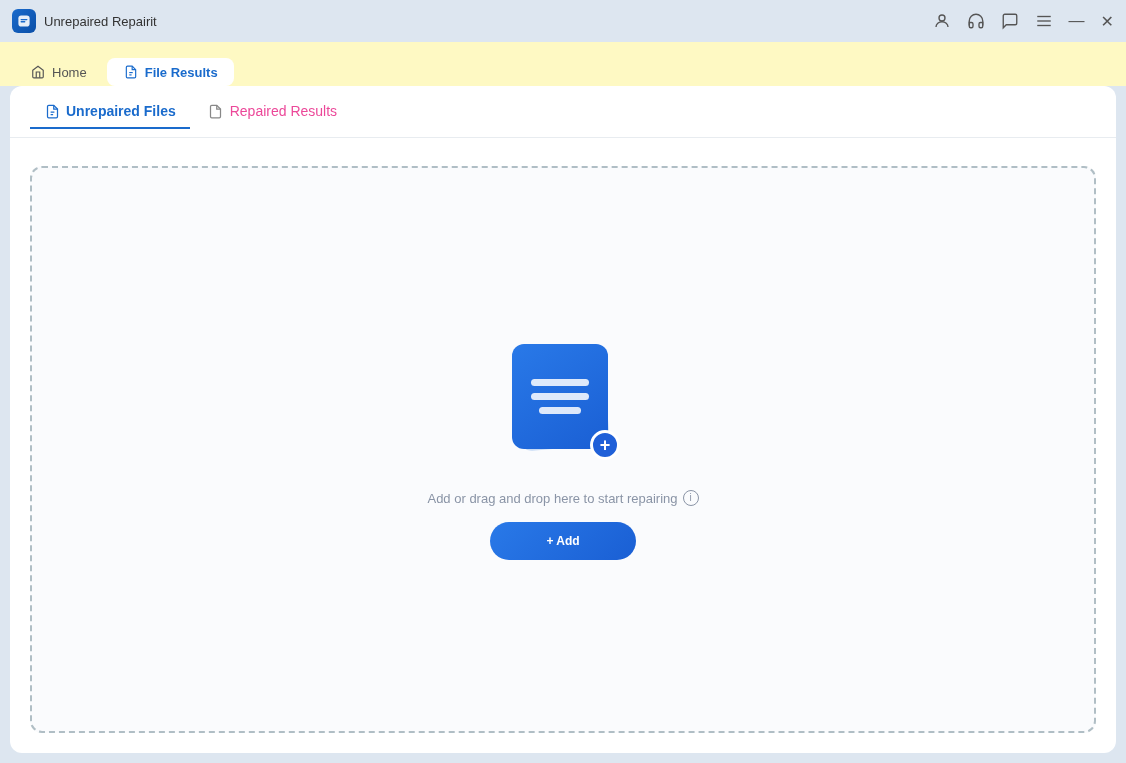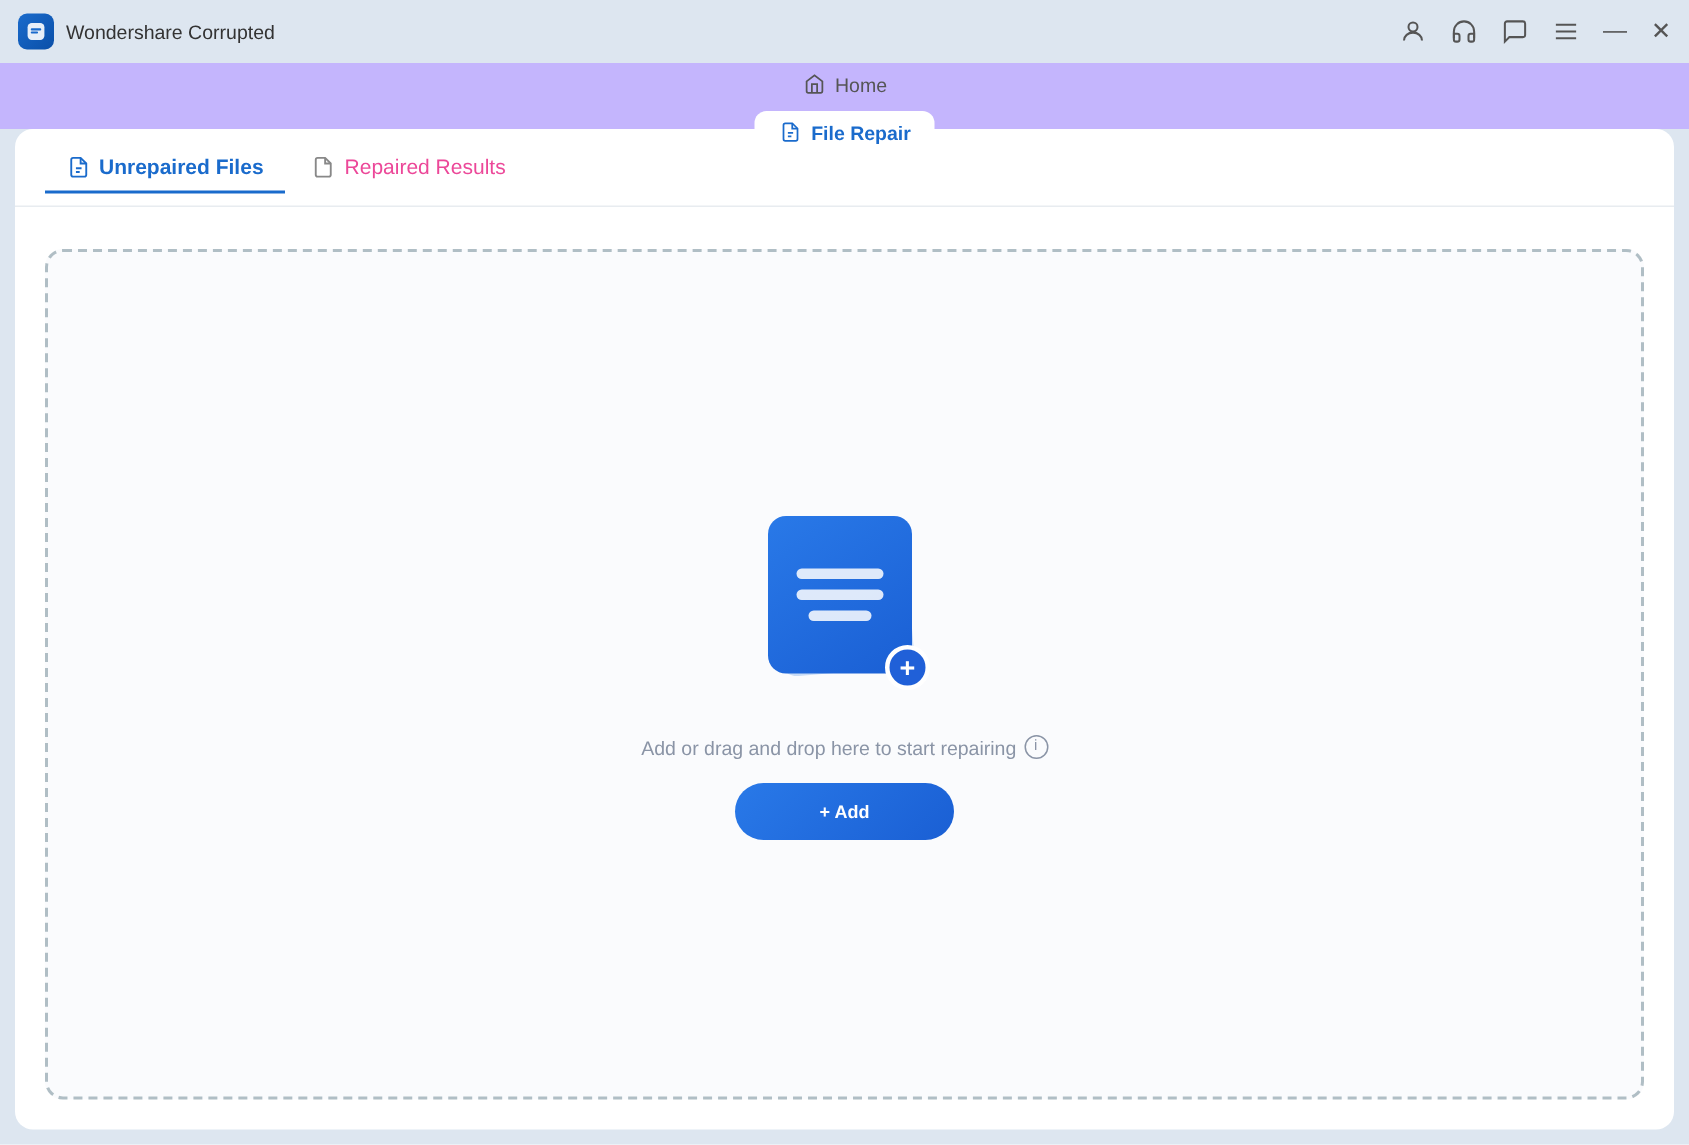--- a/index.html
+++ b/index.html
@@ -57,26 +57,25 @@
     }
     .win-close {
       color: #555;
       font-size: 16px;
       cursor: pointer;
     }
 
     
     .nav-bar {
       display: flex;
-      align-items: center;
+      align-items: flex-end;
       padding: 0 14px;
       height: 44px;
-      background: #c4b5fd;
+      background: #fef9c3;
       gap: 4px;
-      flex-direction: column;
     }
     .nav-tab {
       display: flex;
       align-items: center;
       gap: 6px;
       padding: 6px 16px;
       border-radius: 8px;
       cursor: pointer;
       font-size: 13px;
       color: #555;
@@ -264,21 +263,21 @@
 <body>
 
 <div class="title-bar">
   <div class="title-bar-left">
     <div class="app-icon">
       <svg viewBox="0 0 20 20" fill="none">
         <rect x="2" y="2" width="16" height="16" rx="4" fill="white" opacity="0.9"></rect>
         <path d="M6 8h8M6 11h5" stroke="#1a6bcc" stroke-width="2" stroke-linecap="round"></path>
       </svg>
     </div>
-    <span class="app-title">Wondershare Corrupted</span>
+    <span class="app-title">Unrepaired Repairit</span>
   </div>
   <div class="title-bar-right">
 
     <div class="title-bar-icon">
       <svg width="18" height="18" viewBox="0 0 24 24" fill="none" stroke="#555" stroke-width="1.8">
         <circle cx="12" cy="8" r="4"></circle>
         <path d="M4 20c0-4 3.6-7 8-7s8 3 8 7"></path>
       </svg>
     </div>
 
@@ -320,21 +319,21 @@
   </button>
   <button class="nav-tab active">
     <span class="nav-tab-icon">
       <svg width="14" height="14" viewBox="0 0 24 24" fill="none" stroke="#1a6bcc" stroke-width="2">
         <path d="M14 2H6a2 2 0 0 0-2 2v16a2 2 0 0 0 2 2h12a2 2 0 0 0 2-2V8z"></path>
         <polyline points="14 2 14 8 20 8"></polyline>
         <line x1="9" y1="13" x2="15" y2="13"></line>
         <line x1="9" y1="17" x2="13" y2="17"></line>
       </svg>
     </span>
-    <span>File Repair</span>
+    <span>File Results</span>
   </button>
 </div>
 
 <div class="main-area">
 
   <div class="tabs-row">
     <div class="tab-item active">
       <span class="tab-icon">
         <svg width="15" height="15" viewBox="0 0 24 24" fill="none" stroke="#1a6bcc" stroke-width="2">
           <path d="M14 2H6a2 2 0 0 0-2 2v16a2 2 0 0 0 2 2h12a2 2 0 0 0 2-2V8z"></path>

